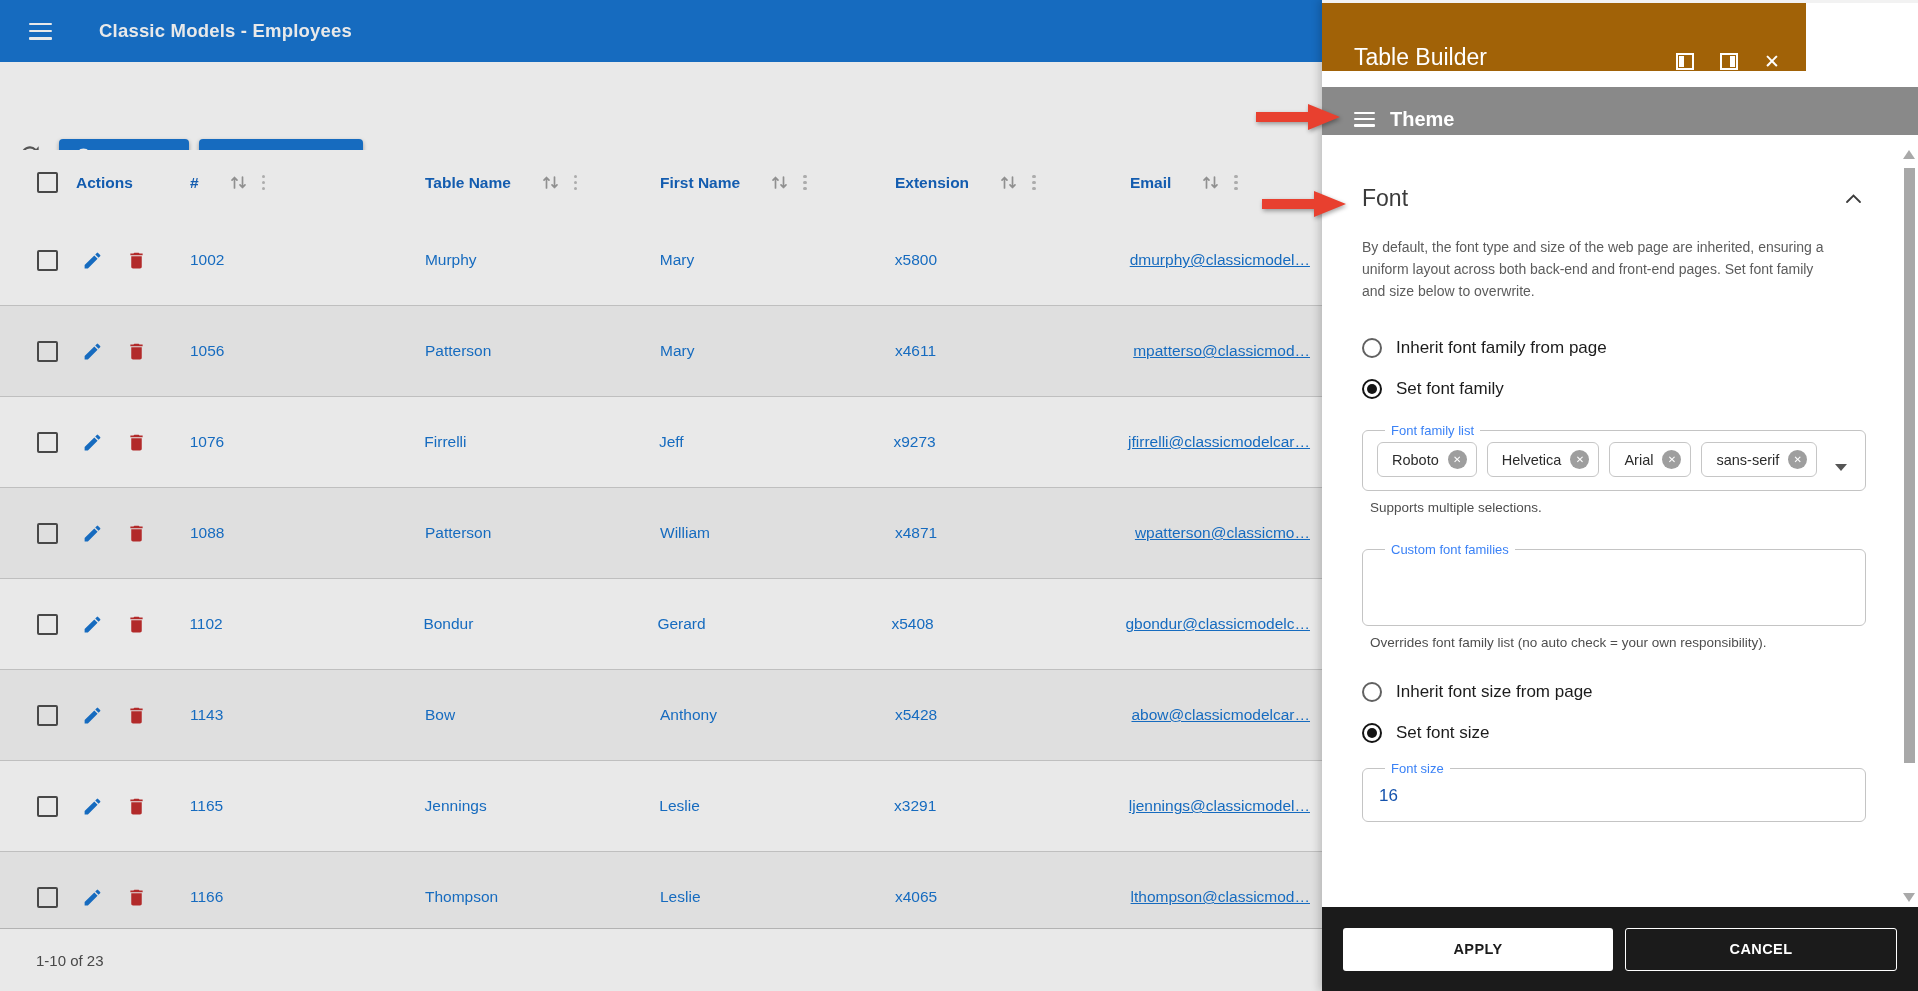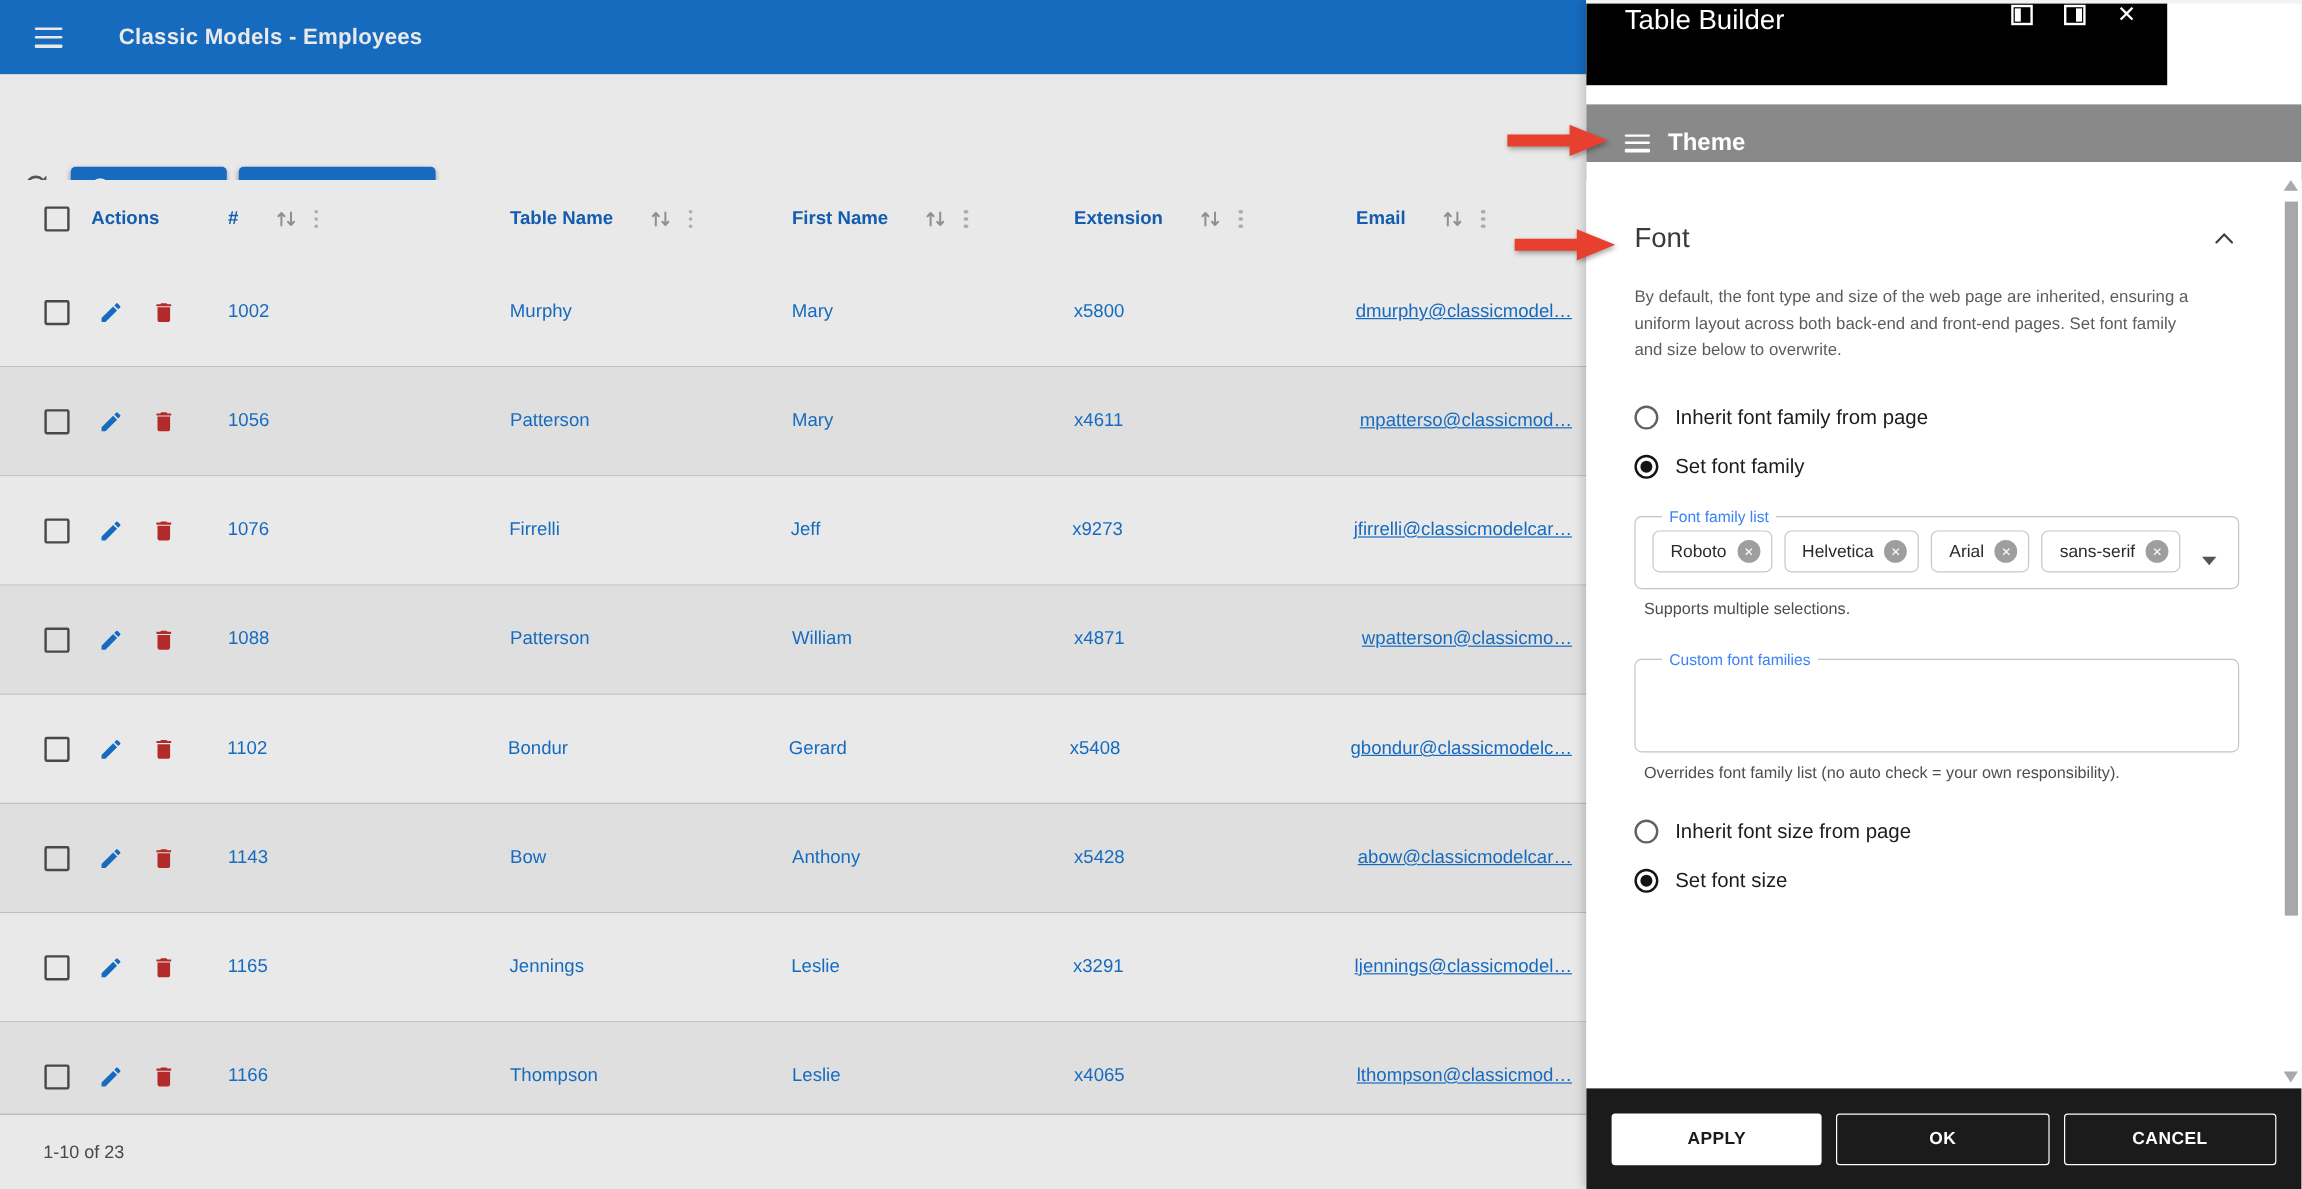--- a/index.html
+++ b/index.html
@@ -50,21 +50,21 @@
   .cell.c-actions{display:flex;align-items:center;gap:23px;}
   .icon-btn{border:none;background:transparent;padding:0;width:21px;height:21px;cursor:pointer;}
   .cell.c-email{text-align:right;padding-right:12px;text-decoration:underline;}
 
   .tfooter{position:absolute;left:0;bottom:0;width:1322px;height:62px;background:#fff;border-top:1px solid #c4c4c4;display:flex;align-items:center;}
   .range-text{color:#4f4f4f;font-size:15px;margin-left:36px;}
 
   
   .panel{position:absolute;left:1322px;top:0;width:596px;height:991px;background:#fff;z-index:10;box-shadow:-3px 0 8px rgba(0,0,0,0.18);}
   .panel-top-strip{position:absolute;left:0;top:0;width:596px;height:3px;background:#f2f2f2;}
-  .panel-header{position:absolute;left:0;top:3px;width:484px;height:68px;background:#000000;display:flex;align-items:flex-start;box-sizing:border-box;padding:0 26px 0 32px;}
+  .panel-header{position:absolute;left:0;top:3px;width:484px;height:68px;background:#a16207;display:flex;align-items:flex-end;box-sizing:border-box;padding:0 26px 0 32px;}
   .panel-title{color:#fff;font-size:23px;font-weight:normal;flex:1;}
   .win-icons{display:flex;align-items:center;gap:26px;}
   .dock{width:14px;height:13px;border:2px solid #fff;position:relative;cursor:pointer;}
   .dock::after{content:'';position:absolute;top:1px;bottom:1px;width:5px;background:#fff;}
   .dock-left::after{left:1px;}
   .dock-right::after{right:1px;}
   .close-x{color:#fff;font-size:19px;line-height:1;cursor:pointer;font-weight:normal;}
 
   .theme-bar{position:absolute;left:0;top:87px;width:596px;height:64px;background:#898989;display:flex;align-items:center;box-sizing:border-box;padding-left:32px;gap:15px;}
   .theme-burger{width:21px;height:15px;display:flex;flex-direction:column;justify-content:space-between;cursor:grab;}
@@ -460,29 +460,32 @@
 
     <div class="radio-row" style="margin-top:32px;">
       <span class="radio" id="r3"></span>
       <span class="radio-label">Inherit font size from page</span>
     </div>
     <div class="radio-row">
       <span class="radio checked" id="r4"></span>
       <span class="radio-label">Set font size</span>
     </div>
 
+    <fieldset class="fs-size">
+      <legend>Font size</legend>
+      <input class="size-input" id="size-input" value="16" style="">
+    </fieldset>
   </div>
 
   <span class="sb-up"></span>
   <span class="sb-thumb"></span>
   <span class="sb-down"></span>
 
   <div class="panel-footer">
     <button class="pf-btn pf-apply">APPLY</button>
-    <button class="pf-btn pf-ghost">OK</button>
     <button class="pf-btn pf-ghost">CANCEL</button>
   </div>
 </aside>
 
 <svg class="arrow arrow1" width="84" height="28" viewBox="0 0 84 28">
   <polygon points="0,9 52,9 52,1 84,14 52,27 52,19 0,19" fill="#e8402f"></polygon>
 </svg>
 <svg class="arrow arrow2" width="84" height="28" viewBox="0 0 84 28">
   <polygon points="0,9 52,9 52,1 84,14 52,27 52,19 0,19" fill="#e8402f"></polygon>
 </svg>

